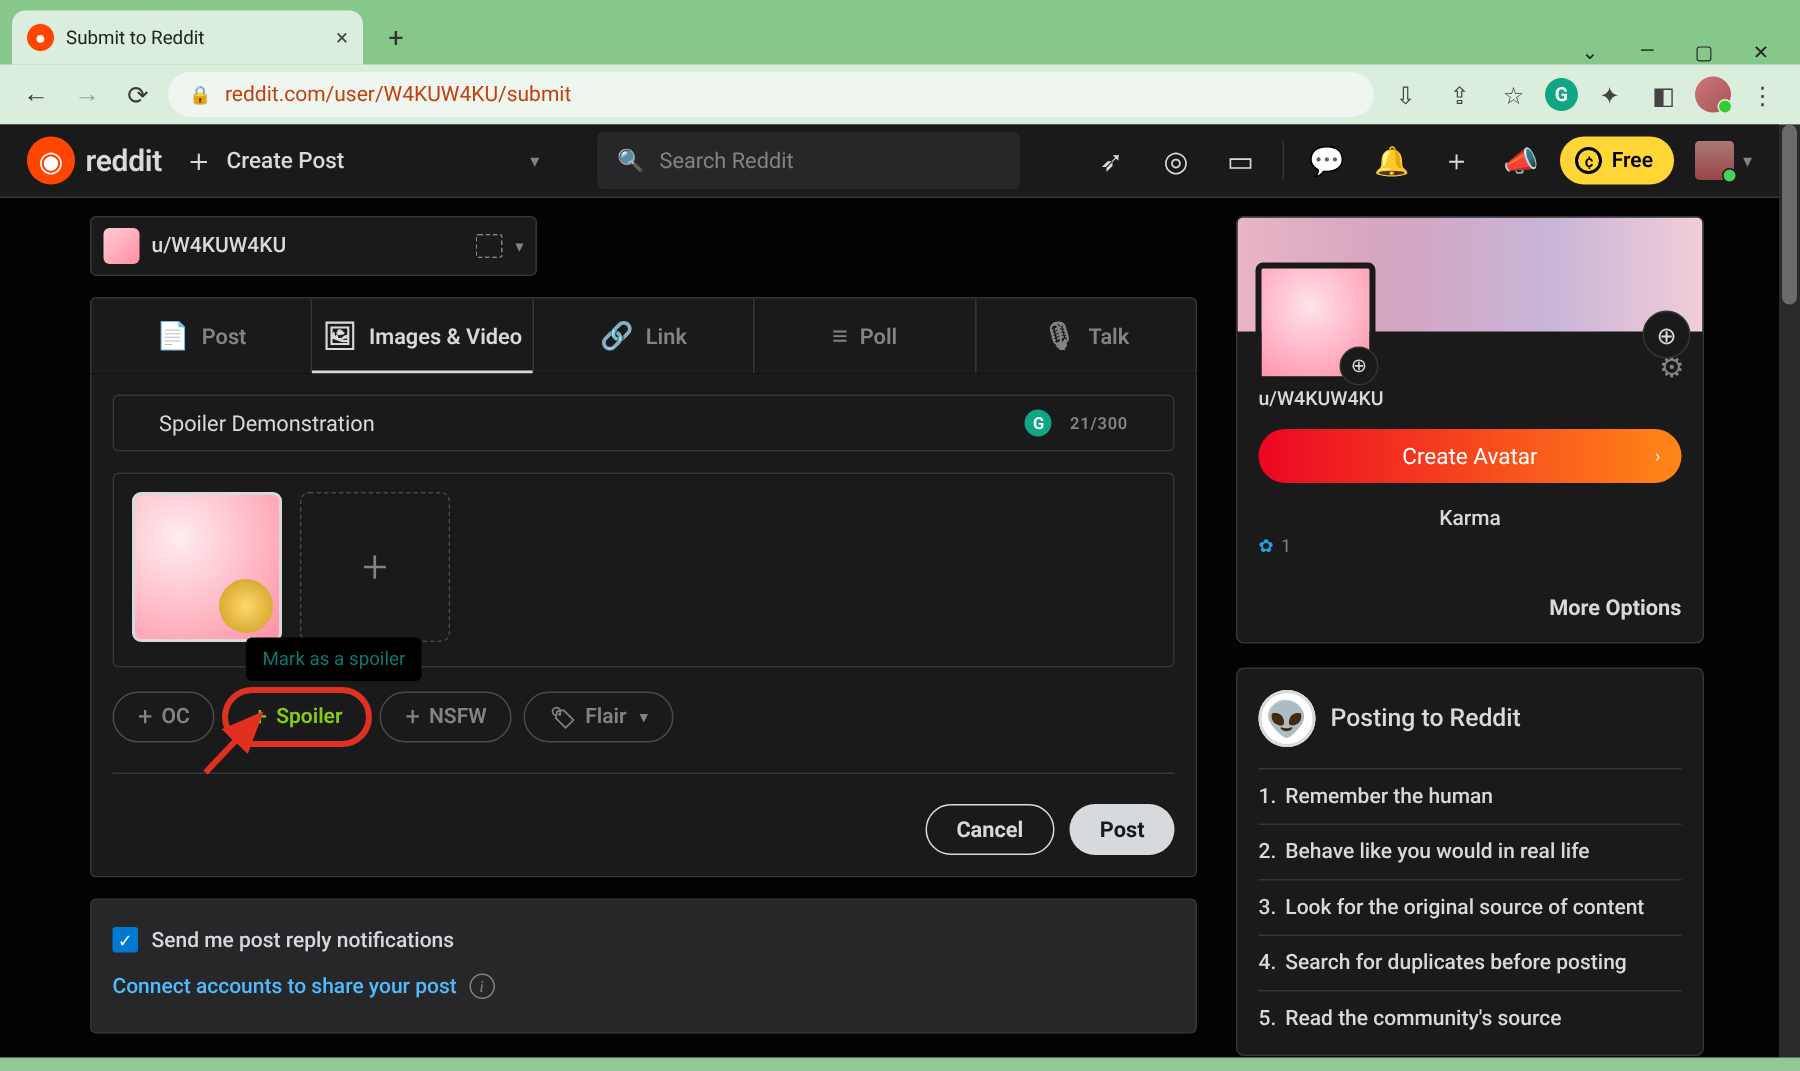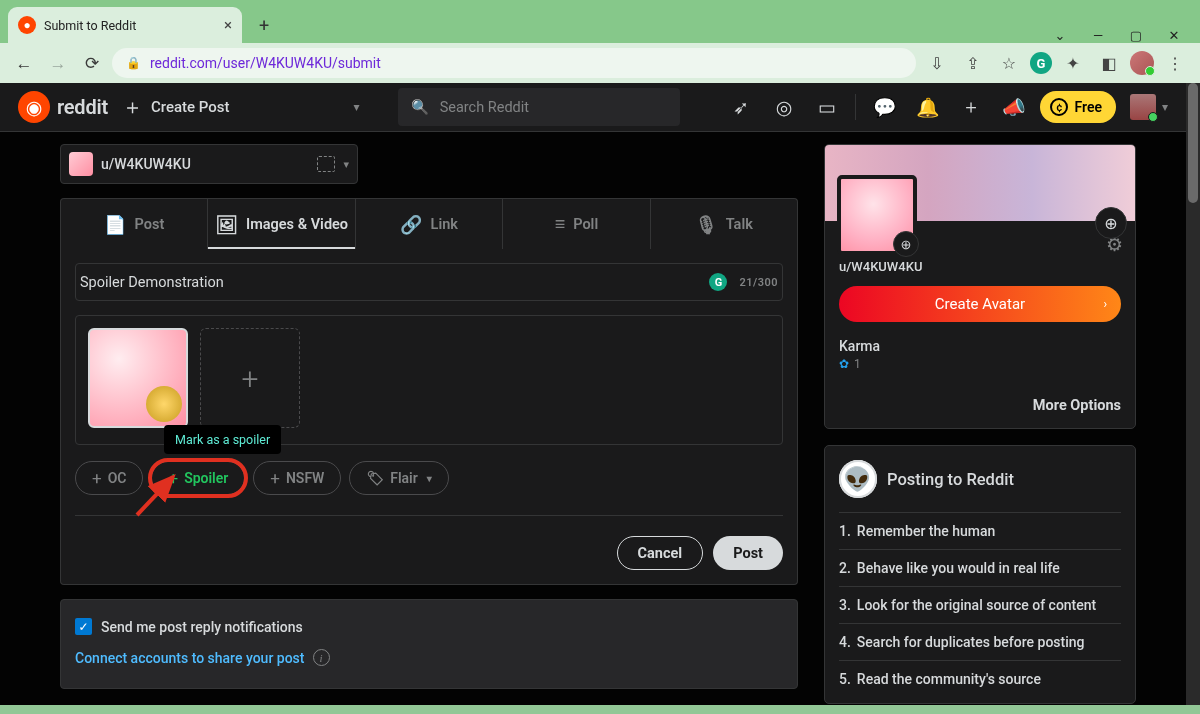--- a/index.html
+++ b/index.html
@@ -12,21 +12,21 @@
 .browser-top .tab .close { margin-left:auto; font-size:15px; color:#444; }
 .browser-top .newtab { width:32px; height:32px; display:flex; align-items:center; justify-content:center; color:#333; font-size:18px; margin-left:6px; margin-bottom:2px; }
 .browser-top .winctrls { margin-left:auto; display:flex; gap:22px; padding:8px 18px 0 0; color:#222; font-size:13px; }
 .browser-top .winctrls span { width:16px; text-align:center; }
 
 .addr { height:40px; background:#dbeedd; display:flex; align-items:center; padding:0 10px; gap:6px; }
 .addr .navicon { width:28px; height:28px; display:flex; align-items:center; justify-content:center; color:#3a3a3a; font-size:17px; border-radius:50%; }
 .addr .navicon.dim { color:#9aa89d; }
 .addr .urlbar { flex:1; height:30px; background:#eef6ef; border-radius:16px; display:flex; align-items:center; padding:0 14px; gap:9px; font-size:14px; color:#555; }
 .addr .urlbar .lock { color:#555; font-size:12px; }
-.addr .urlbar .domain { color:#6d28d9; }
+.addr .urlbar .domain { color:#c2410c; }
 .addr .actions { display:flex; gap:6px; align-items:center; }
 .addr .actions .icon-btn { width:30px; height:30px; display:flex; align-items:center; justify-content:center; color:#444; font-size:16px; border-radius:50%; }
 .addr .actions .grammarly { width:22px; height:22px; border-radius:50%; background:#11a683; color:#fff; font-size:13px; font-weight:bold; display:flex; align-items:center; justify-content:center; }
 .addr .actions .avatar { width:24px; height:24px; border-radius:50%; background:linear-gradient(135deg,#c77,#a55); position:relative; }
 .addr .actions .avatar::after { content:""; position:absolute; right:-1px; bottom:-1px; width:8px; height:8px; background:#3c3; border-radius:50%; border:1.5px solid #dbeedd; }
 
 
 .reddit { position:absolute; left:0; right:14px; top:83px; bottom:9px; background:#030303; overflow:hidden; }
 .scrolltrack { position:absolute; right:0; top:83px; bottom:9px; width:14px; background:#2a2a2a; }
 .scrolltrack .thumb { position:absolute; top:0; left:2px; right:2px; height:120px; background:#6a6a6a; border-radius:5px; }
@@ -58,36 +58,36 @@
 .community-sel .chev { color:#818384; font-size:11px; }
 
 .tabs { display:flex; margin-top:14px; border-bottom:1px solid #343536; background:#1a1a1b; border:1px solid #343536; border-bottom:none; border-radius:4px 4px 0 0; overflow:hidden; }
 .tabs .tabi { flex:1; height:50px; display:flex; align-items:center; justify-content:center; gap:8px; color:#818384; font-size:14.5px; font-weight:600; border-right:1px solid #343536; cursor:pointer; position:relative; }
 .tabs .tabi:last-child { border-right:none; }
 .tabs .tabi.active { color:#d7dadc; }
 .tabs .tabi.active::after { content:""; position:absolute; left:0; right:0; bottom:0; height:2px; background:#d7dadc; }
 .tabs .tabi .ti { font-size:18px; }
 
 .postbox { background:#1a1a1b; border:1px solid #343536; border-top:none; border-radius:0 0 4px 4px; padding:14px; }
-.title-row { display:flex; align-items:center; border:1px solid #343536; border-radius:4px; padding:9px 4px; }
+.title-row { display:flex; align-items:center; border:1px solid #343536; border-radius:4px; padding:9px 30px; }
 .title-row input { flex:1; background:transparent; border:none; color:#d7dadc; font-size:14.5px; outline:none; }
 .title-row .gram { width:18px; height:18px; border-radius:50%; background:#11a683; color:#fff; font-size:11px; font-weight:bold; display:flex; align-items:center; justify-content:center; margin-right:12px; }
 .title-row .counter { color:#818384; font-size:11px; font-weight:600; letter-spacing:.5px; }
 
 .media-area { margin-top:14px; border:1px solid #343536; border-radius:4px; min-height:130px; padding:12px; display:flex; gap:12px; }
 .media-area .thumb { width:100px; height:100px; border:2px solid #d7dadc; border-radius:6px; background:radial-gradient(circle at 30% 30%,#ffedf0,#ff8fa3); position:relative; overflow:hidden; }
 .media-area .thumb::after { content:""; position:absolute; right:4px; bottom:4px; width:36px; height:36px; background:radial-gradient(circle,#ffd76a,#c89b1e); border-radius:50%; }
 .media-area .addimg { width:100px; height:100px; border:1px dashed #4a4a4c; border-radius:6px; display:flex; align-items:center; justify-content:center; color:#818384; font-size:30px; font-weight:300; }
 
 .tags { display:flex; gap:8px; margin-top:16px; align-items:center; position:relative; }
 .tag { height:34px; border:1px solid #4a4a4c; border-radius:17px; padding:0 16px; display:flex; align-items:center; gap:6px; color:#818384; font-size:14px; font-weight:600; cursor:pointer; }
 .tag .plus { font-size:17px; font-weight:400; }
-.tag.spoiler { outline:4px solid #e03020; outline-offset:-1px; color:#22c55e; }
+.tag.spoiler { outline:4px solid #e03020; outline-offset:-1px; color:#84cc16; }
 .tag.flair .chev { font-size:10px; margin-left:3px; }
-.tooltip { position:absolute; left:89px; top:-36px; background:#000; color:#5eead4; font-size:12.5px; padding:7px 11px; border-radius:4px; white-space:nowrap; }
+.tooltip { position:absolute; left:89px; top:-36px; background:#000; color:#0f766e; font-size:12.5px; padding:7px 11px; border-radius:4px; white-space:nowrap; }
 .arrow { position:absolute; left:54px; top:6px; width:56px; height:56px; pointer-events:none; }
 .arrow svg { width:100%; height:100%; }
 
 .hr { height:1px; background:#343536; margin:20px 0; }
 .actions-row { display:flex; justify-content:flex-end; gap:10px; }
 .btn { height:34px; border-radius:17px; padding:0 20px; font-size:14.5px; font-weight:700; display:flex; align-items:center; cursor:pointer; }
 .btn.cancel { border:1px solid #d7dadc; color:#d7dadc; background:transparent; }
 .btn.post { background:#d7dadc; color:#1a1a1b; border:none; }
 
 .notify-box { background:#272729; border:1px solid #343536; border-radius:4px; margin-top:14px; padding:18px 14px 22px; }
@@ -101,21 +101,21 @@
 .card { background:#1a1a1b; border:1px solid #343536; border-radius:5px; overflow:hidden; margin-bottom:16px; }
 .profile .banner { height:76px; background:linear-gradient(90deg,#e8b5c5,#d4a5c0,#c8b5d8,#f0cdd8); position:relative; }
 .profile .banner .add-b { position:absolute; right:8px; bottom:-18px; width:32px; height:32px; border-radius:50%; background:#1a1a1b; border:1px solid #343536; display:flex; align-items:center; justify-content:center; color:#d7dadc; font-size:16px; z-index:2; }
 .profile .banner .av { position:absolute; left:12px; bottom:-34px; width:80px; height:80px; border-radius:5px; border:4px solid #1a1a1b; background:radial-gradient(circle at 45% 35%, #ffe3e9, #ffb0c3 60%, #ff8fa3); z-index:1; }
 .profile .banner .av .add-a { position:absolute; right:-6px; bottom:-6px; width:26px; height:26px; border-radius:50%; background:#1a1a1b; border:1px solid #343536; display:flex; align-items:center; justify-content:center; color:#d7dadc; font-size:13px; }
 .profile .body { padding:38px 14px 14px; position:relative; }
 .profile .gear { position:absolute; right:12px; top:12px; color:#818384; font-size:19px; }
 .profile .uname { color:#d7dadc; font-size:13px; font-weight:500; }
 .profile .create-avatar { margin-top:12px; height:36px; border-radius:18px; background:linear-gradient(90deg,#ec0623,#ff8717); color:#fff; font-weight:400; font-size:15px; display:flex; align-items:center; justify-content:center; position:relative; }
 .profile .create-avatar .chev { position:absolute; right:14px; font-size:12px; }
-.profile .stats { display:flex; margin-top:16px; }
+.profile .stats { display:flex; margin-top:16px;text-align:center; }
 .profile .stats .stat { flex:1; }
 .profile .stats .lbl { color:#d7dadc; font-size:14px; font-weight:500; }
 .profile .stats .val { display:flex; align-items:center; gap:5px; color:#818384; font-size:12px; margin-top:3px; }
 .profile .stats .val .ic { color:#24a0ed; font-size:12px; }
 .profile .more { text-align:right; margin-top:26px; color:#d7dadc; font-size:14.5px; font-weight:700; }
 
 .rules .head { display:flex; align-items:center; gap:10px; padding:14px; }
 .rules .head .snoo2 { width:38px; height:38px; border-radius:50%; background:#fff; display:flex; align-items:center; justify-content:center; color:#ff4500; font-size:23px; position:relative; }
 .rules .head .snoo2::before { content:""; position:absolute; inset:0; border-radius:50%; border:2px solid #d7dadc; }
 .rules .head .title { color:#d7dadc; font-size:16.5px; font-weight:500; }

